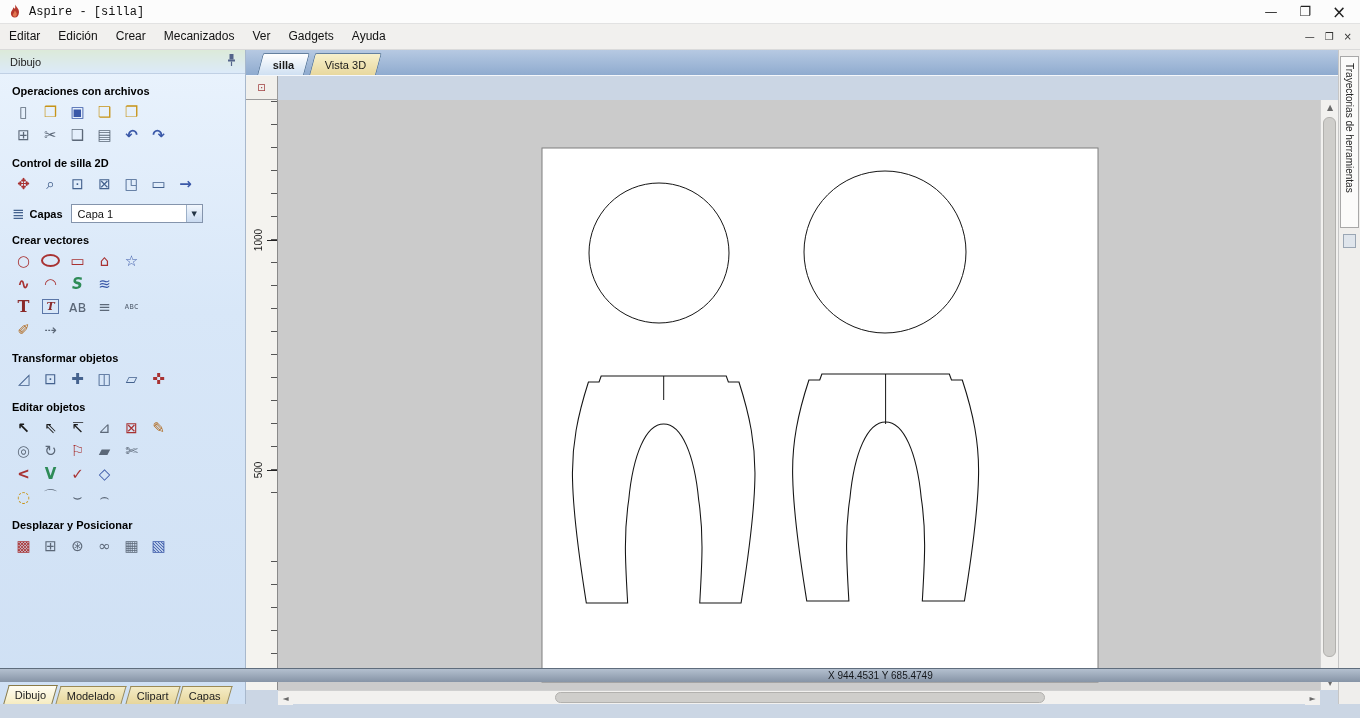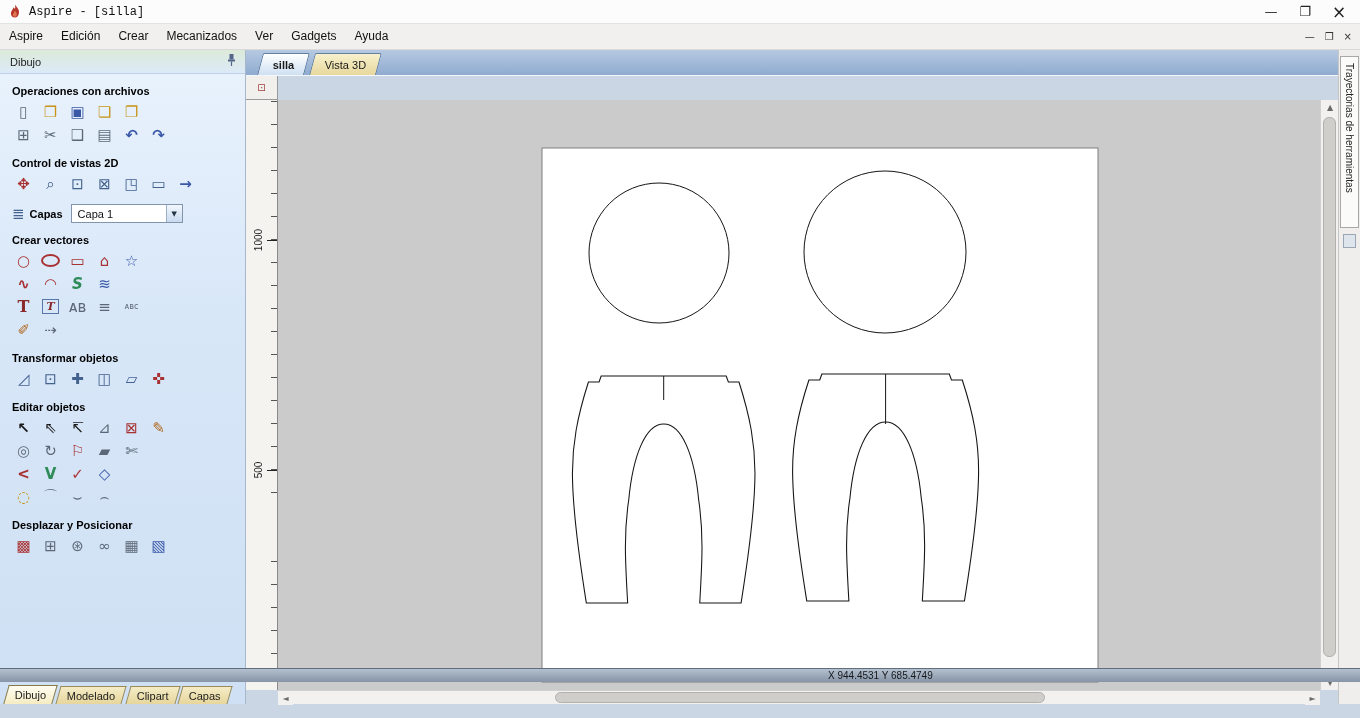--- a/index.html
+++ b/index.html
@@ -32,21 +32,21 @@
   .oval{display:inline-block;width:15px;height:9px;border:2px solid #a83232;border-radius:50%;}
   .tT{font-family:"DejaVu Serif",serif;font-weight:bold;font-size:16px;color:#8a2a2a;}
   .tbox{font-family:"DejaVu Serif",serif;font-weight:bold;font-size:11px;color:#8a2a2a;border:1px solid #5a76a8;padding:0 3px;line-height:13px;}
   .sit{font-style:italic;font-weight:bold;color:#2e8b57;}
   .bold{font-weight:bold;}
 
   
   #layers-row{display:flex;align-items:center;margin:9px 0 2px 12px;}
   #layers-row .lyr-ic{font-family:"DejaVu Sans",sans-serif;font-size:15px;color:#44628e;margin-right:5px;}
   #layers-row .lyr-label{font-size:11px;font-weight:bold;margin-right:8px;}
-  .combo{width:112px;height:19px;background:#fff;border:1px solid #8494ac;display:flex;align-items:center;justify-content:space-between;box-sizing:border-box;}
+  .combo{width:132px;height:19px;background:#fff;border:1px solid #8494ac;display:flex;align-items:center;justify-content:space-between;box-sizing:border-box;}
   .combo-text{font-size:11px;padding-left:6px;color:#111;}
   .combo-btn{width:15px;height:17px;background:linear-gradient(180deg,#f2f7fd,#c9daf0);border-left:1px solid #9cb0c8;display:flex;align-items:center;justify-content:center;font-size:7px;color:#234;font-family:"DejaVu Sans",sans-serif;}
 
   
   #left-tabs{position:absolute;left:0;bottom:0;width:246px;height:20px;display:flex;align-items:flex-end;padding-left:6px;box-sizing:border-box;}
   .ltab{height:17px;transform:skewX(-16deg);border:1px solid #9a8a56;border-bottom:none;background:linear-gradient(180deg,#f4ecc6,#e7d69c);margin-right:3px;display:flex;align-items:center;}
   .ltab span{transform:skewX(16deg);font-size:11px;padding:0 8px;color:#222;}
   .ltab.active{background:linear-gradient(180deg,#fffdf2,#f6ecc2);border-color:#8a7a46;height:18px;}
 
   
@@ -110,21 +110,21 @@
     </span>
     <span class="title-text">Aspire - [silla]</span>
     <span id="win-controls">
       <span class="wc">—</span>
       <span class="wc">❐</span>
       <span class="wc close">×</span>
     </span>
   </div>
 
   <div id="menubar">
-    <span class="menu-item">Aspire</span>
+    <span class="menu-item">Editar</span>
     <span class="menu-item">Edición</span>
     <span class="menu-item">Crear</span>
     <span class="menu-item">Mecanizados</span>
     <span class="menu-item">Ver</span>
     <span class="menu-item">Gadgets</span>
     <span class="menu-item">Ayuda</span>
     <span id="child-controls">
       <span class="cwc">—</span>
       <span class="cwc">❐</span>
       <span class="cwc">×</span>
@@ -153,21 +153,21 @@
     </div>
     <div class="icon-row">
       <span class="ic gry">⊞</span>
       <span class="ic gry">✂</span>
       <span class="ic gry">❑</span>
       <span class="ic gry">▤</span>
       <span class="ic blue bold">↶</span>
       <span class="ic blue bold">↷</span>
     </div>
 
-    <div class="sec-title">Control de vistas 2D</div>
+    <div class="sec-title">Control de silla 2D</div>
     <div class="icon-row">
       <span class="ic red">✥</span>
       <span class="ic nvy">⌕</span>
       <span class="ic nvy">⊡</span>
       <span class="ic nvy">⊠</span>
       <span class="ic nvy">◳</span>
       <span class="ic nvy">▭</span>
       <span class="ic blue bold">→</span>
     </div>
 

